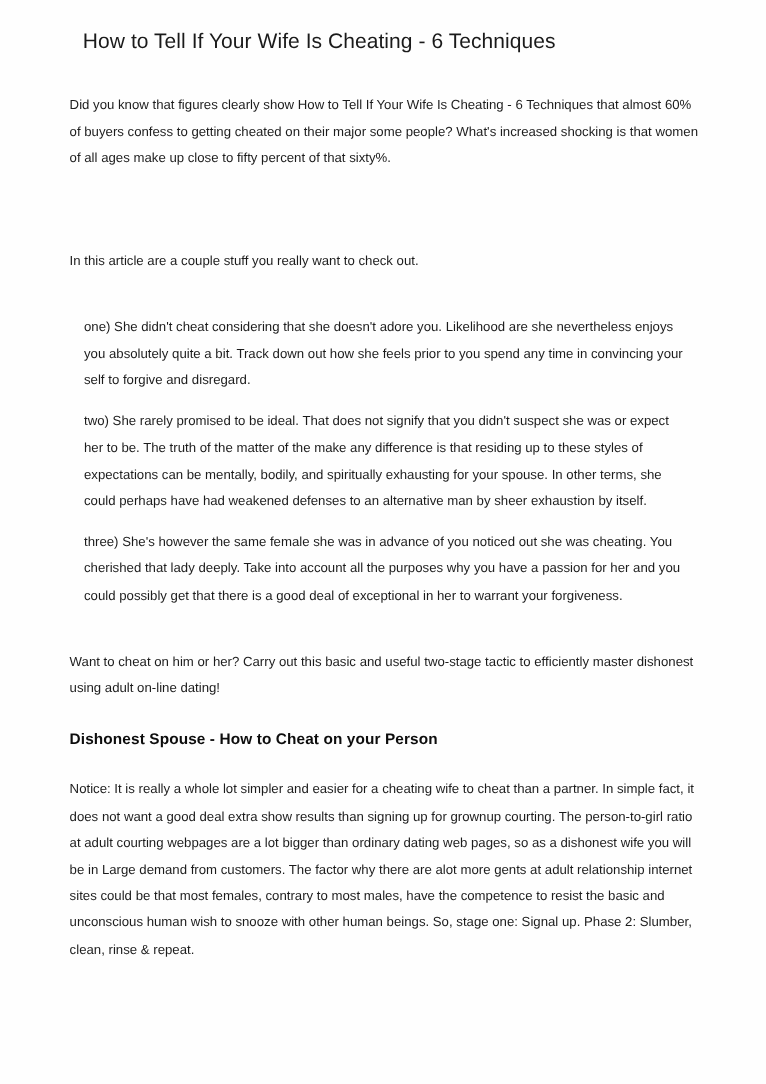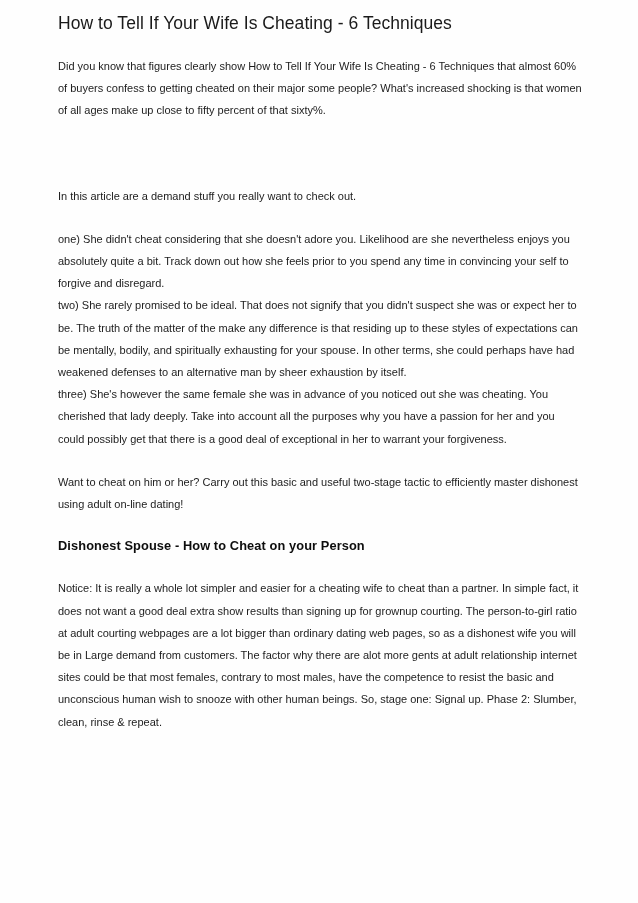--- a/index.html
+++ b/index.html
@@ -29,21 +29,21 @@
     position: absolute;
     left: 58px;
     top: 0;
     width: 524px;
   }
 
   .doc-title {
     font-size: 17.5px;
     font-weight: 400;
     line-height: 22px;
-    margin: 0;
+    margin: 11px;
     padding-top: 12px;
     letter-spacing: 0.05px;
     color: #1a1a1a;
   }
 
   .para {
     font-size: 11px;
     line-height: 22.2px;
     margin: 0;
     color: #1c1c1c;
@@ -58,21 +58,21 @@
 
   .subhead {
     font-size: 12.8px;
     font-weight: bold;
     line-height: 22.2px;
     margin: 0;
     color: #0d0d0d;
     letter-spacing: 0.1px;
   }
 
-  .list-block .para { margin: 0; }
+  .list-block .para { margin: 12px; }
 </style>
 </head>
 <body>
 
 <div class="page">
   <div class="doc-body">
 
     <h1 class="doc-title">How to Tell If Your Wife Is Cheating - 6 Techniques</h1>
 
     <div class="gap-title"></div>
@@ -80,21 +80,21 @@
     <p class="para">Did you know that figures clearly show How to Tell If Your Wife Is Cheating - 6 Techniques that almost 60% of buyers confess to getting cheated on their major some people? What's increased shocking is that women of all ages make up close to fifty percent of that sixty%.</p>
 
     <div class="gap-para"></div>
 
 
     <div class="gap-para"></div>
 
 
     <div class="gap-para"></div>
 
-    <p class="para">In this article are a demand stuff you really want to check out.</p>
+    <p class="para">In this article are a couple stuff you really want to check out.</p>
 
     <div class="gap-para"></div>
 
     <div class="list-block">
       <p class="para">one) She didn't cheat considering that she doesn't adore you. Likelihood are she nevertheless enjoys you absolutely quite a bit. Track down out how she feels prior to you spend any time in convincing your self to forgive and disregard.</p>
       <p class="para">two) She rarely promised to be ideal. That does not signify that you didn't suspect she was or expect her to be. The truth of the matter of the make any difference is that residing up to these styles of expectations can be mentally, bodily, and spiritually exhausting for your spouse. In other terms, she could perhaps have had weakened defenses to an alternative man by sheer exhaustion by itself.</p>
       <p class="para">three) She's however the same female she was in advance of you noticed out she was cheating. You cherished that lady deeply. Take into account all the purposes why you have a passion for her and you could possibly get that there is a good deal of exceptional in her to warrant your forgiveness.</p>
     </div>
 
     <div class="gap-para"></div>

